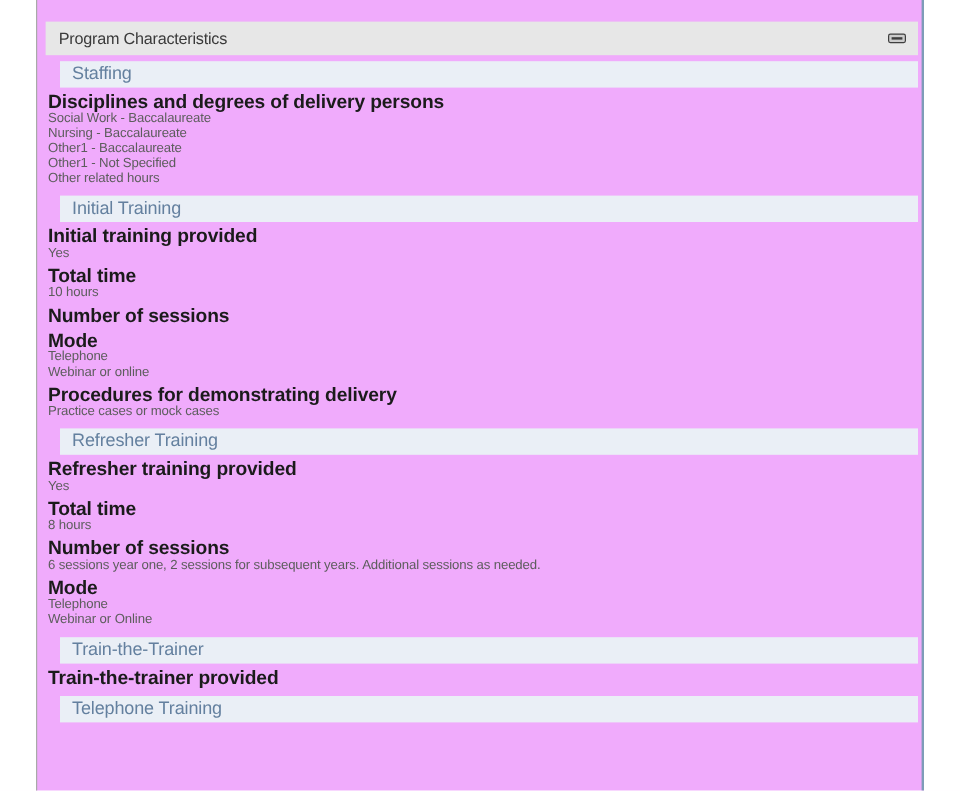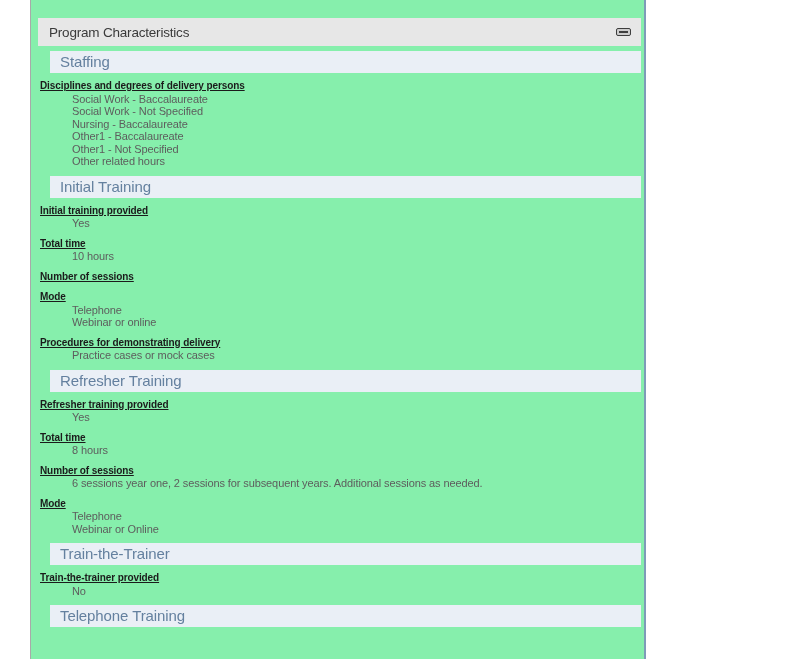--- a/index.html
+++ b/index.html
@@ -13,26 +13,26 @@
     width: 800px;
     height: 659px;
     background: #ffffff;
     overflow: hidden;
   }
   
   .panel-container {
     position: absolute;
     left: 30px;
     top: 0;
-    width: 616px;
+    width: 740px;
     height: 659px;
     box-sizing: border-box;
     border-left: 1px solid #a9a9a9;
     border-right: 2px solid #7e9cb8;
-    background: #86efac;
+    background: #f0abfc;
     padding: 18px 3px 0 7px;
   }
   .panel-header {
     height: 28px;
     background: var(--header-bg, #e7e7e7);
     display: flex;
     align-items: center;
     justify-content: space-between;
     padding: 0 10px 0 11px;
     margin-bottom: 5px;
@@ -68,34 +68,32 @@
     font-weight: 400;
     padding: 0 10px;
     margin: 0 0 7px 12px;
     letter-spacing: -0.1px;
   }
   .field {
     margin: 0 0 8px 0;
     padding: 0 2px;
   }
   .field-label {
-    font-size: 10px;
+    font-size: 16px;
     font-weight: 700;
     color: #1b1b1b;
     line-height: 12.5px;
     letter-spacing: -0.1px;
-    text-decoration: underline;
   }
   .field-value {
     font-size: 11px;
     font-weight: 400;
     color: #5d5d5d;
     line-height: 12.5px;
     letter-spacing: -0.1px;
-    margin-left: 32px;
   }
 </style>
 </head>
 <body>
 
 <div class="viewport">
   <div class="panel-container">
 
     <div class="panel-header">
       <span class="panel-title">Program Characteristics</span>
@@ -103,21 +101,20 @@
         <span class="collapse-btn-line"></span>
       </span>
     </div>
 
     <div id="sections">
         <section>
           <h2 class="section-heading">Staffing</h2>
           <div class="field">
             <div class="field-label">Disciplines and degrees of delivery persons</div>
             <div class="field-value">Social Work - Baccalaureate</div>
-            <div class="field-value">Social Work - Not Specified</div>
             <div class="field-value">Nursing - Baccalaureate</div>
             <div class="field-value">Other1 - Baccalaureate</div>
             <div class="field-value">Other1 - Not Specified</div>
             <div class="field-value">Other related hours</div>
           </div>
         </section>
         <section>
           <h2 class="section-heading">Initial Training</h2>
           <div class="field">
             <div class="field-label">Initial training provided</div>
@@ -157,21 +154,20 @@
           <div class="field">
             <div class="field-label">Mode</div>
             <div class="field-value">Telephone</div>
             <div class="field-value">Webinar or Online</div>
           </div>
         </section>
         <section>
           <h2 class="section-heading">Train-the-Trainer</h2>
           <div class="field">
             <div class="field-label">Train-the-trainer provided</div>
-            <div class="field-value">No</div>
           </div>
         </section>
         <section>
           <h2 class="section-heading">Telephone Training</h2>
         </section>
       </div>
 
   </div>
 </div>
 

